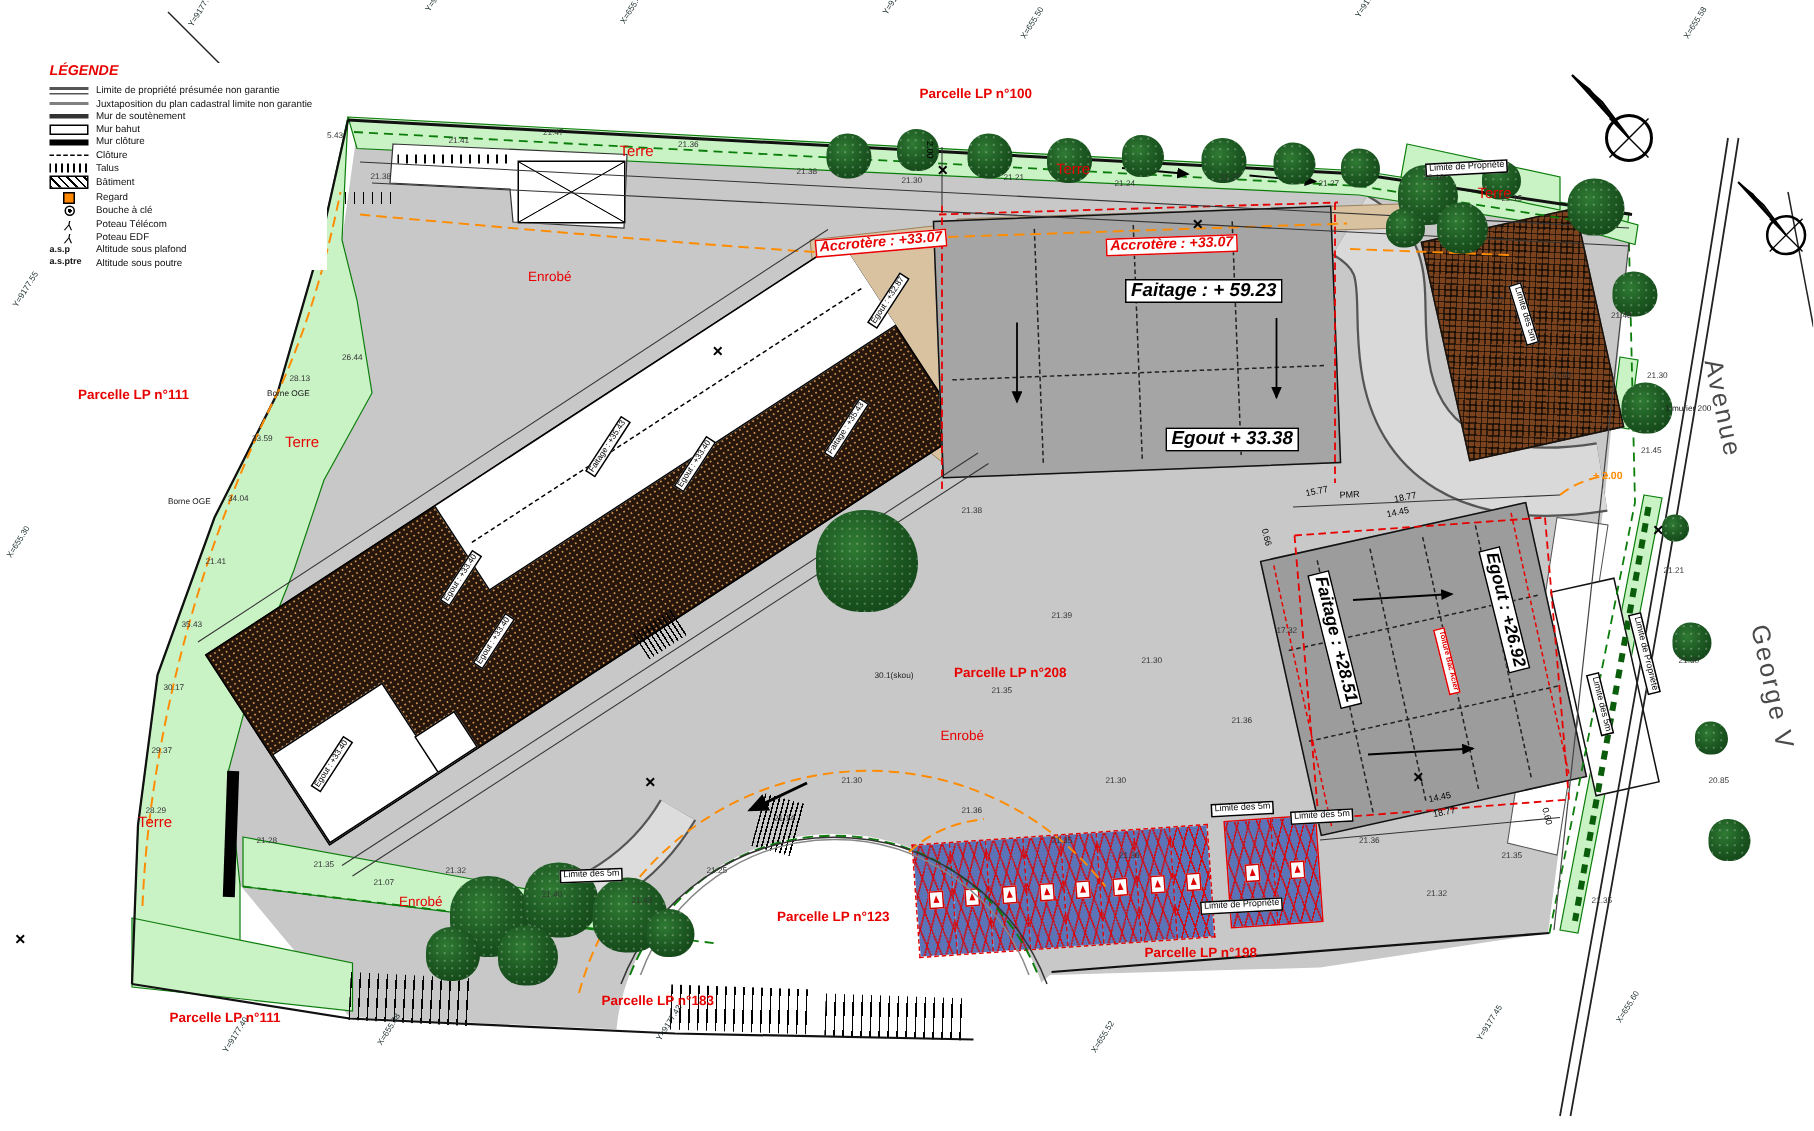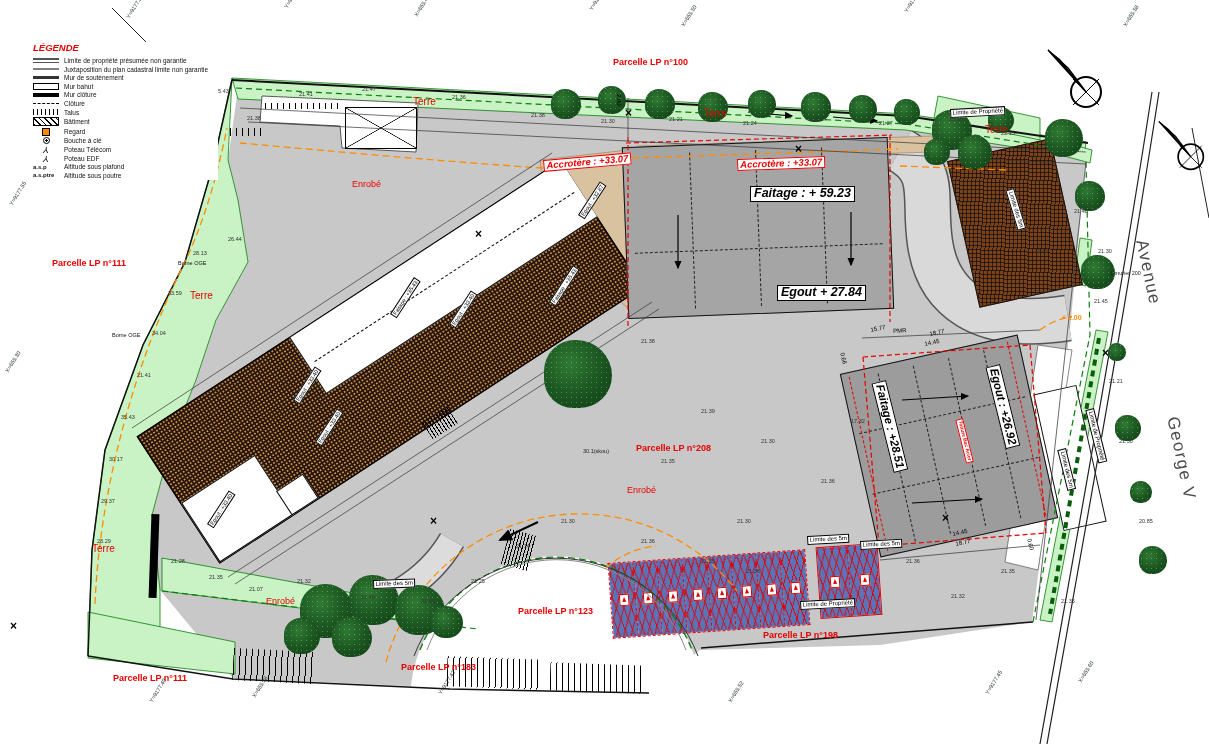--- a/index.html
+++ b/index.html
@@ -360,21 +360,21 @@
       <span class="lbl terre" style="left: 704px; top: 108px;">Terre</span>
       <span class="lbl terre" style="left: 985px; top: 124px;">Terre</span>
       <span class="lbl terre" style="left: 190px; top: 290px;">Terre</span>
       <span class="lbl terre" style="left: 92px; top: 543px;">Terre</span>
       <span class="lbl enrobe" style="left: 352px; top: 180px;">Enrobé</span>
       <span class="lbl enrobe" style="left: 627px; top: 486px;">Enrobé</span>
       <span class="lbl enrobe" style="left: 266px; top: 597px;">Enrobé</span>
       <span class="lbl acro" style="left: 543px; top: 160px; transform: rotate(-5deg);">Accrotère : +33.07</span>
       <span class="lbl acro" style="left: 737px; top: 159px; transform: rotate(-2deg);">Accrotère : +33.07</span>
       <span class="lbl alt-big" style="left: 750px; top: 186px;">Faitage  : + 59.23</span>
-      <span class="lbl alt-big" style="left: 777px; top: 285px;">Egout + 27.84</span>
+      <span class="lbl alt-big" style="left: 777px; top: 285px;">Egout + 33.38</span>
       <span class="lbl alt-rot" style="left: 886px; top: 380px; transform: rotate(76deg);">Faitage : +28.51</span>
       <span class="lbl alt-rot" style="left: 1000px; top: 364px; transform: rotate(76deg);">Egout : +26.92</span>
       <span class="lbl redrot" style="left: 963px; top: 418px; transform: rotate(76deg);">Toiture Bac Acier</span>
       <span class="lbl limite" style="left: 807px; top: 536px; transform: rotate(-3deg);">Limite des 5m</span>
       <span class="lbl limite" style="left: 860px; top: 541px; transform: rotate(-3deg);">Limite des 5m</span>
       <span class="lbl limite" style="left: 800px; top: 601px; transform: rotate(-3deg);">Limite de Propriété</span>
       <span class="lbl limite" style="left: 373px; top: 580px; transform: rotate(-2deg);">Limite des 5m</span>
       <span class="lbl limite" style="left: 950px; top: 109px; transform: rotate(-3deg);">Limite de Propriété</span>
       <span class="lbl limite" style="left: 1014px; top: 188px; transform: rotate(73deg);">Limite des 5m</span>
       <span class="lbl limite" style="left: 1066px; top: 448px; transform: rotate(76deg);">Limite des 5m</span>

